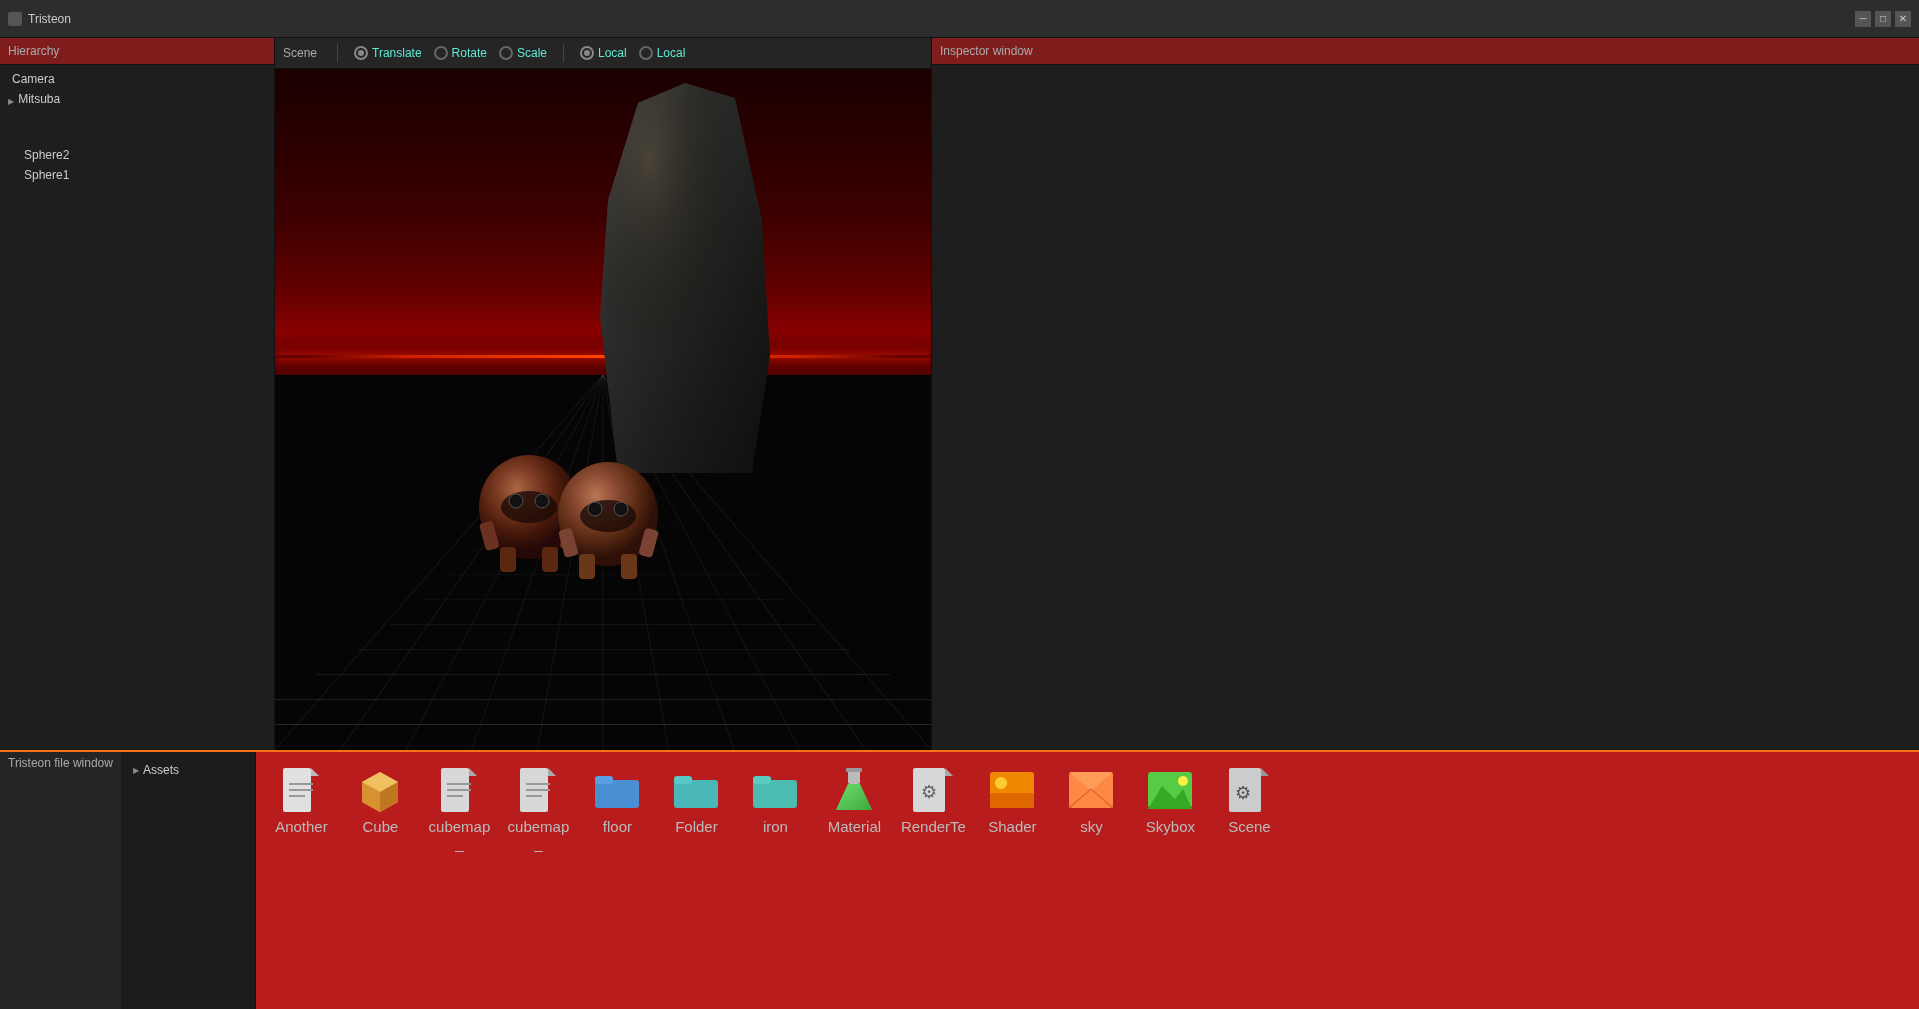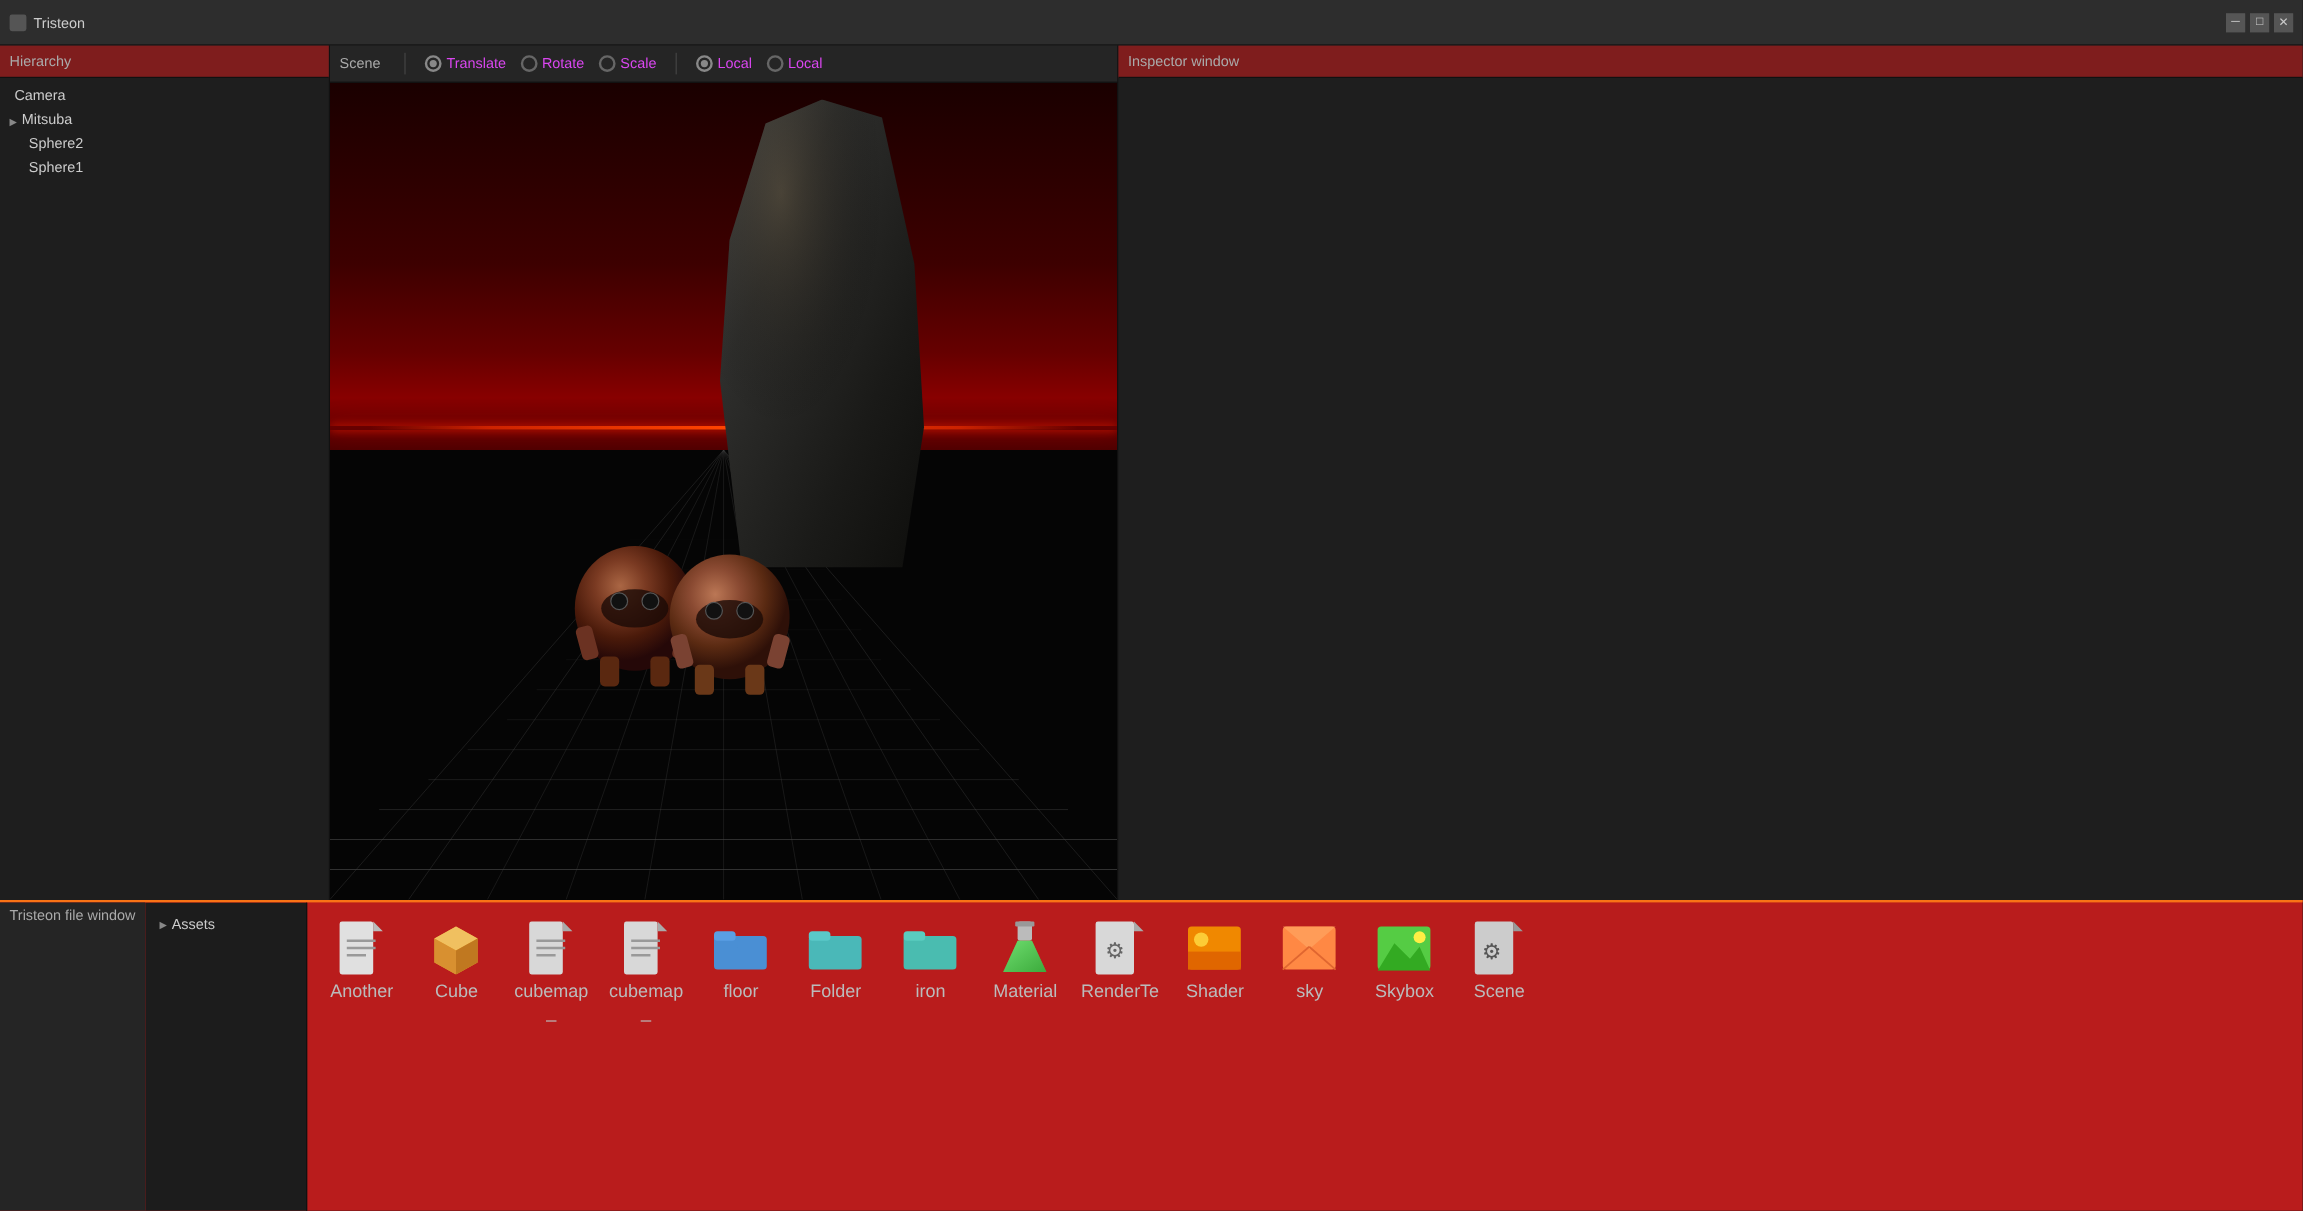--- a/index.html
+++ b/index.html
@@ -138,21 +138,21 @@
       border-color: #888;
     }
     .radio-circle.selected::after {
       content: '';
       width: 6px;
       height: 6px;
       border-radius: 50%;
       background: #888;
     }
     .radio-label {
-      color: #d946ef;
+      color: #5eead4;
       font-size: 12px;
     }
 
     .scene-viewport {
       flex: 1;
       position: relative;
       overflow: hidden;
     }
 
     
@@ -315,21 +315,21 @@
     <div id="hierarchy">
       <div class="panel-header">Hierarchy</div>
       <div class="hierarchy-items">
         <div class="hierarchy-item">
           <span>Camera</span>
         </div>
         <div class="hierarchy-item has-children">
           <span class="tree-arrow">▶</span>
           <span>Mitsuba</span>
         </div>
-        <div class="hierarchy-item" style="padding-left: 24px;">
+        <div class="hierarchy-item" style="padding-left: 24px; margin-top: 36px;">
           <span>Sphere2</span>
         </div>
         <div class="hierarchy-item" style="padding-left: 24px;">
           <span>Sphere1</span>
         </div>
       </div>
     </div>
 
     <div id="scene">
       <div class="scene-toolbar">

